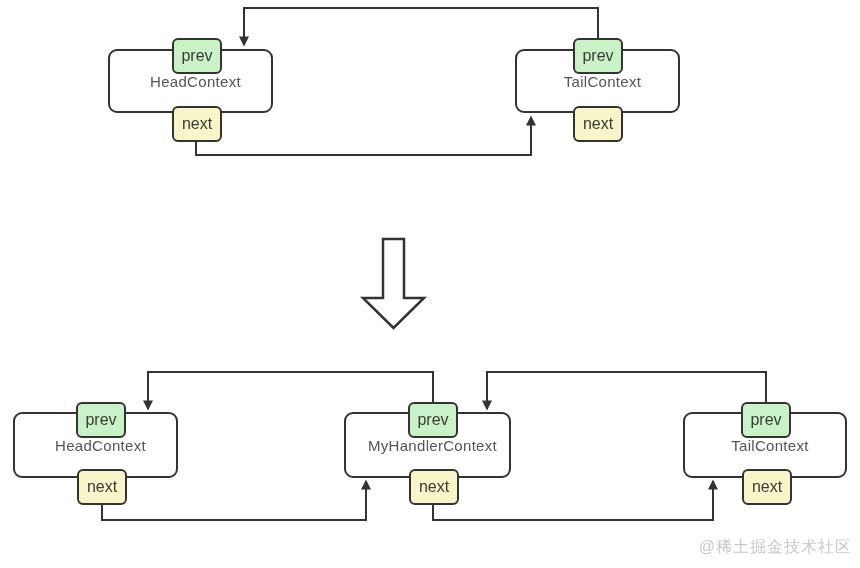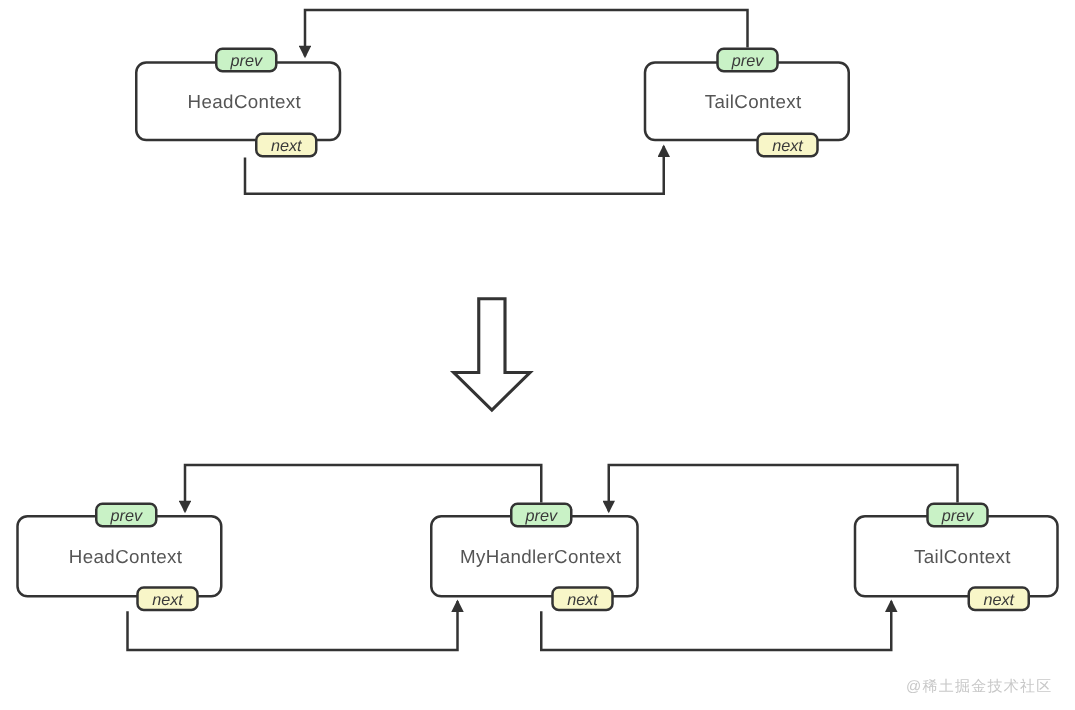--- a/index.html
+++ b/index.html
@@ -14,30 +14,30 @@
   .edge{fill:none;stroke:var(--line,#333);stroke-width:2;}
   .arrowhead{fill:var(--line,#333);}
   .big-arrow{fill:#ffffff;stroke:var(--line,#333);stroke-width:2.5;stroke-linejoin:miter;}
   .node{
     position:absolute;z-index:1;background:var(--box-fill,#fff);
     border:2px solid var(--line,#333);border-radius:9px;
     display:flex;align-items:center;justify-content:center;padding-left:10px;
   }
   .node-label{font-size:15px;color:var(--node-text,#555);letter-spacing:0.3px;}
   .tab{
-    position:absolute;z-index:2;width:50px;height:20px;
+    position:absolute;z-index:2;width:50px;height:36px;
     border:2px solid var(--line,#333);border-radius:6px;
     display:flex;align-items:center;justify-content:center;
-    font-size:13px;color:var(--tab-text,#3a3a3a);line-height:1;font-style:italic;
+    font-size:16px;color:var(--tab-text,#3a3a3a);line-height:1;
   }
   .tab.prev{background:var(--prev-fill,#c9f2c6);}
-  .tab.next{background:var(--next-fill,#f8f6c8);margin-left:32px;}
+  .tab.next{background:var(--next-fill,#f8f6c8);}
   .watermark{
-    position:absolute;right:18px;bottom:10px;z-index:3;
-    font-size:12px;color:var(--watermark,#c8c8c8);letter-spacing:1px;
+    position:absolute;right:8px;bottom:10px;z-index:3;
+    font-size:16px;color:var(--watermark,#c8c8c8);letter-spacing:1px;
   }
 </style>
 </head>
 <body>
 
 <div class="canvas">
 
   <svg class="edges" width="860" height="568" viewBox="0 0 860 568">
     <defs>
       <marker id="arrow" viewBox="0 0 10 10" refX="8.5" refY="5" markerWidth="7" markerHeight="5" orient="auto-start-reverse">

